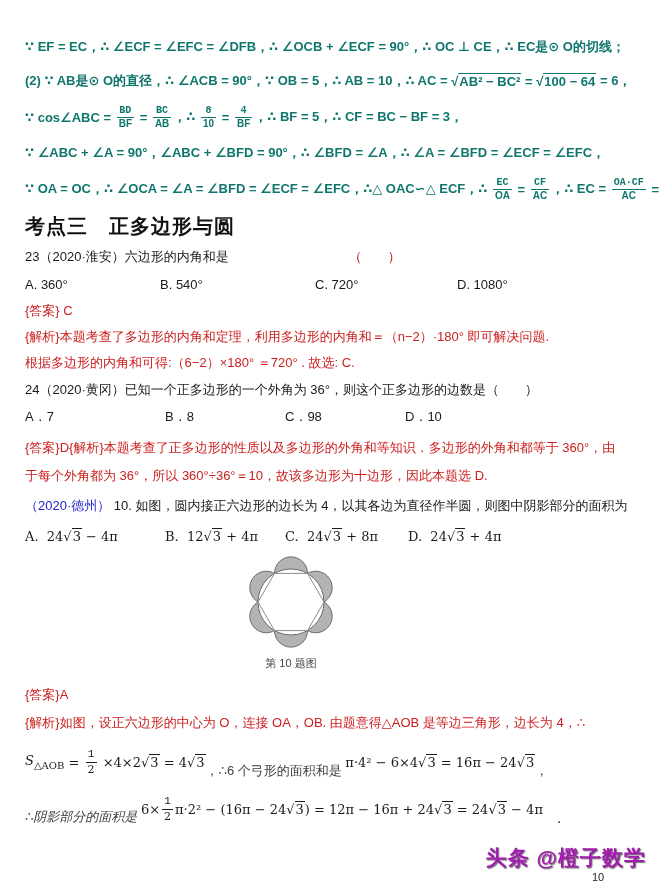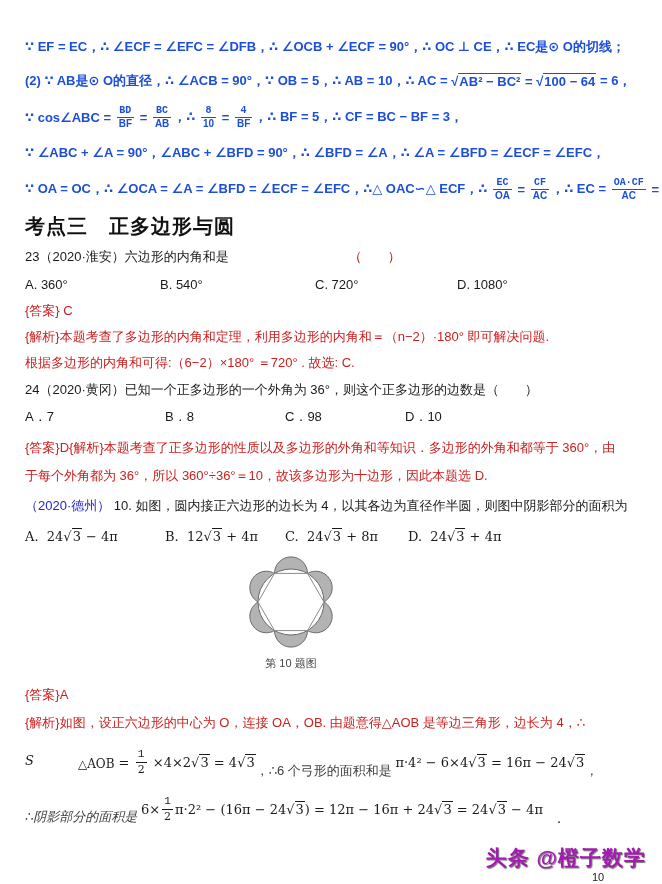--- a/index.html
+++ b/index.html
@@ -1,42 +1,42 @@
 <!DOCTYPE html>
 <html><head>
 <meta charset="utf-8">
 <style>
   html,body{margin:0;padding:0;background:#fff;}
   body{width:662px;height:884px;position:relative;overflow:hidden;
        font-family:"Liberation Sans","DejaVu Sans",sans-serif;color:#1a1a1a;font-size:13px;}
   .page{position:relative;width:662px;height:884px;box-sizing:border-box;padding:30px 18px 0 25px;}
   .keep{white-space:pre;}
   
-  .pline{display:flex;align-items:center;height:34px;color:#1d4ed8;font-weight:bold;white-space:pre;}
+  .pline{display:flex;align-items:center;height:34px;color:#0f766e;font-weight:bold;white-space:pre;}
   .pline.tall{height:38px;}
   
   .frac{display:inline-flex;flex-direction:column;text-align:center;font-size:10px;line-height:1.2;margin:0 2px;}
   .frac .num{border-bottom:1px solid currentColor;padding:0 2px;display:block;font-family:Liberation Mono, monospace;}
   .frac .den{display:block;padding:0 2px;}
   
   .sqrt{white-space:pre;}
   .sqrt .ov{border-top:1px solid currentColor;padding:0 1px;}
   
   .heading{font-size:20px;font-weight:bold;color:#111;height:32px;display:flex;align-items:center;
            font-family:"DejaVu Serif","Liberation Serif",serif;letter-spacing:1px;margin-top:2px;}
   
   .qline{display:flex;align-items:center;height:27px;white-space:pre;color:#1a1a1a;}
   .ansline{display:flex;align-items:center;height:26px;white-space:pre;color:#cc2020;}
   .optrow{display:flex;align-items:center;height:27px;white-space:pre;}
   .opt{display:inline-block;}
   .w140{width:140px;}.w155{width:155px;}.w120{width:120px;}.w105{width:105px;}.w135{width:135px;}.w142{width:142px;}
   .redbr{color:#c00000;margin-left:120px;}
   .blue{color:#2323c8;text-align:center;}
   .m{font-family:"DejaVu Serif","Liberation Serif",serif;}
-  sub.sm{font-size:12px;margin-left:44px;}
+  sub.sm{font-size:10px;}
   
   .figwrap{margin-left:196px;width:140px;text-align:center;margin-top:4px;}
   .figcap{font-size:11px;color:#444;height:16px;}
   
   .frow{display:flex;align-items:center;height:48px;white-space:pre;}
   .frow .low{align-self:flex-end;padding-bottom:6px;}
   .redtxt{color:#404040;}
   
   .watermark{position:absolute;right:16px;bottom:12px;font-size:21px;font-weight:bold;color:#a21caf;
              text-shadow:1px 1px 1px #777,-1px -1px 0 #fff;letter-spacing:1px;}

